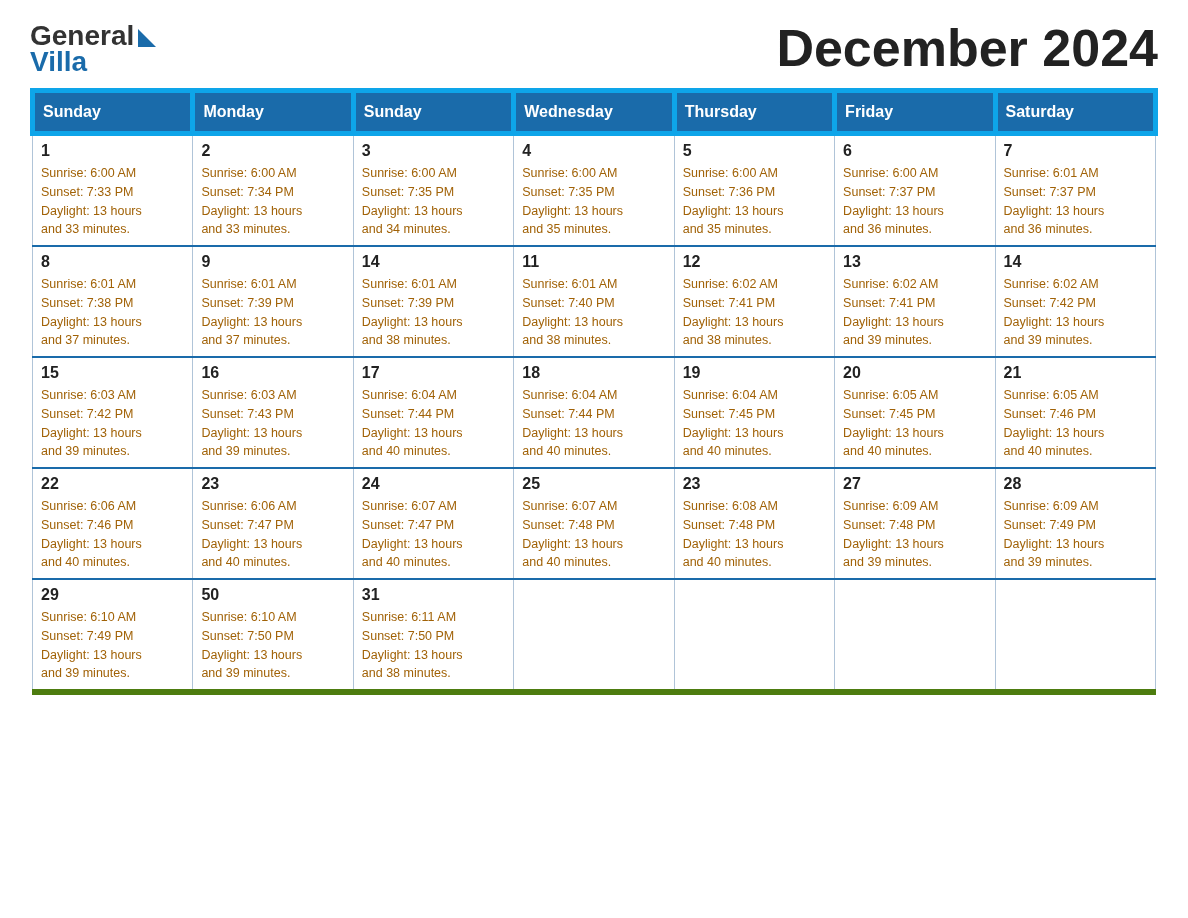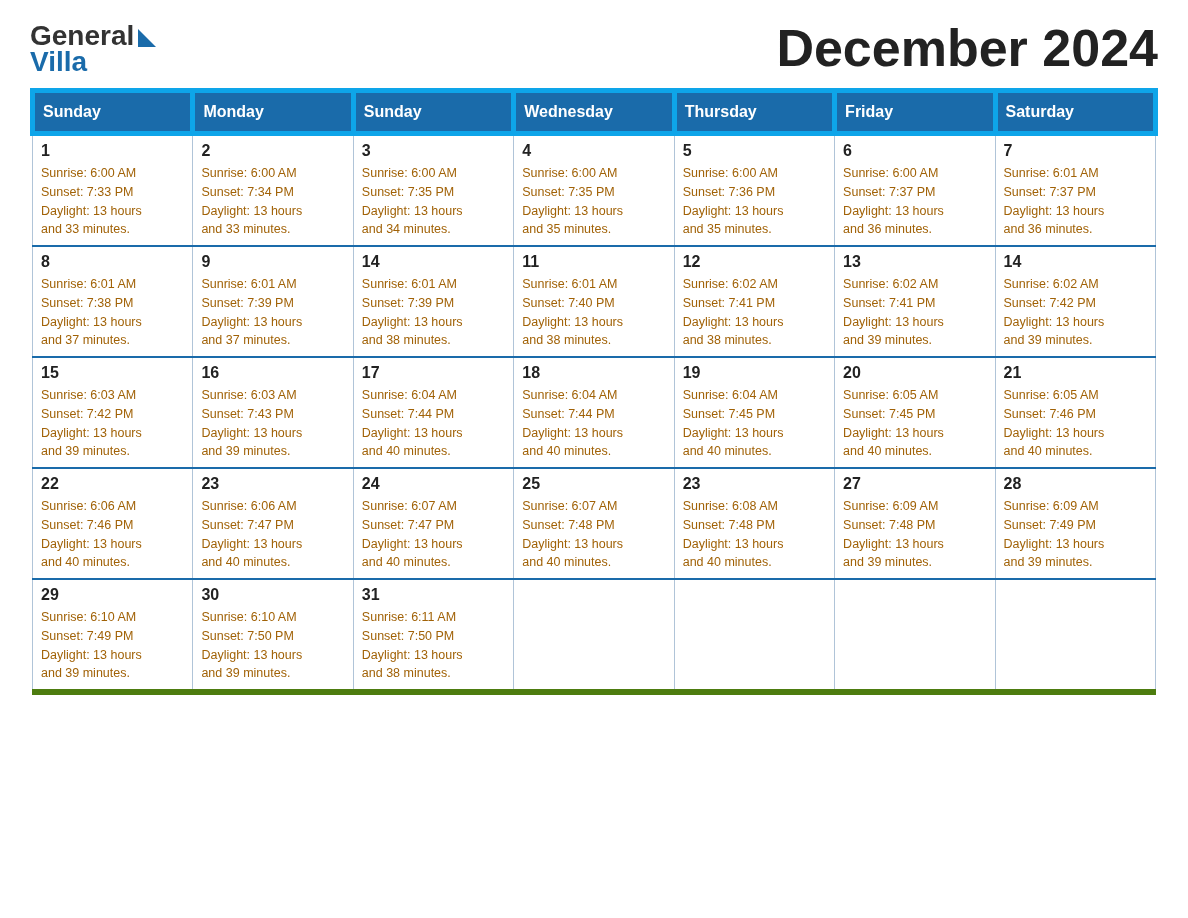--- a/index.html
+++ b/index.html
@@ -250,21 +250,21 @@
           <div class="day-num">28</div>
           <div class="day-info">Sunrise: 6:09 AM<br>Sunset: 7:49 PM<br>Daylight: 13 hours<br>and 39 minutes.</div>
         </td>
       </tr>
       <tr>
         <td>
           <div class="day-num">29</div>
           <div class="day-info">Sunrise: 6:10 AM<br>Sunset: 7:49 PM<br>Daylight: 13 hours<br>and 39 minutes.</div>
         </td>
         <td>
-          <div class="day-num">30</div>
+          <div class="day-num">50</div>
           <div class="day-info">Sunrise: 6:10 AM<br>Sunset: 7:50 PM<br>Daylight: 13 hours<br>and 39 minutes.</div>
         </td>
         <td>
           <div class="day-num">31</div>
           <div class="day-info">Sunrise: 6:11 AM<br>Sunset: 7:50 PM<br>Daylight: 13 hours<br>and 38 minutes.</div>
         </td>
         <td class="empty-cell"></td>
         <td class="empty-cell"></td>
         <td class="empty-cell"></td>
         <td class="empty-cell"></td>

